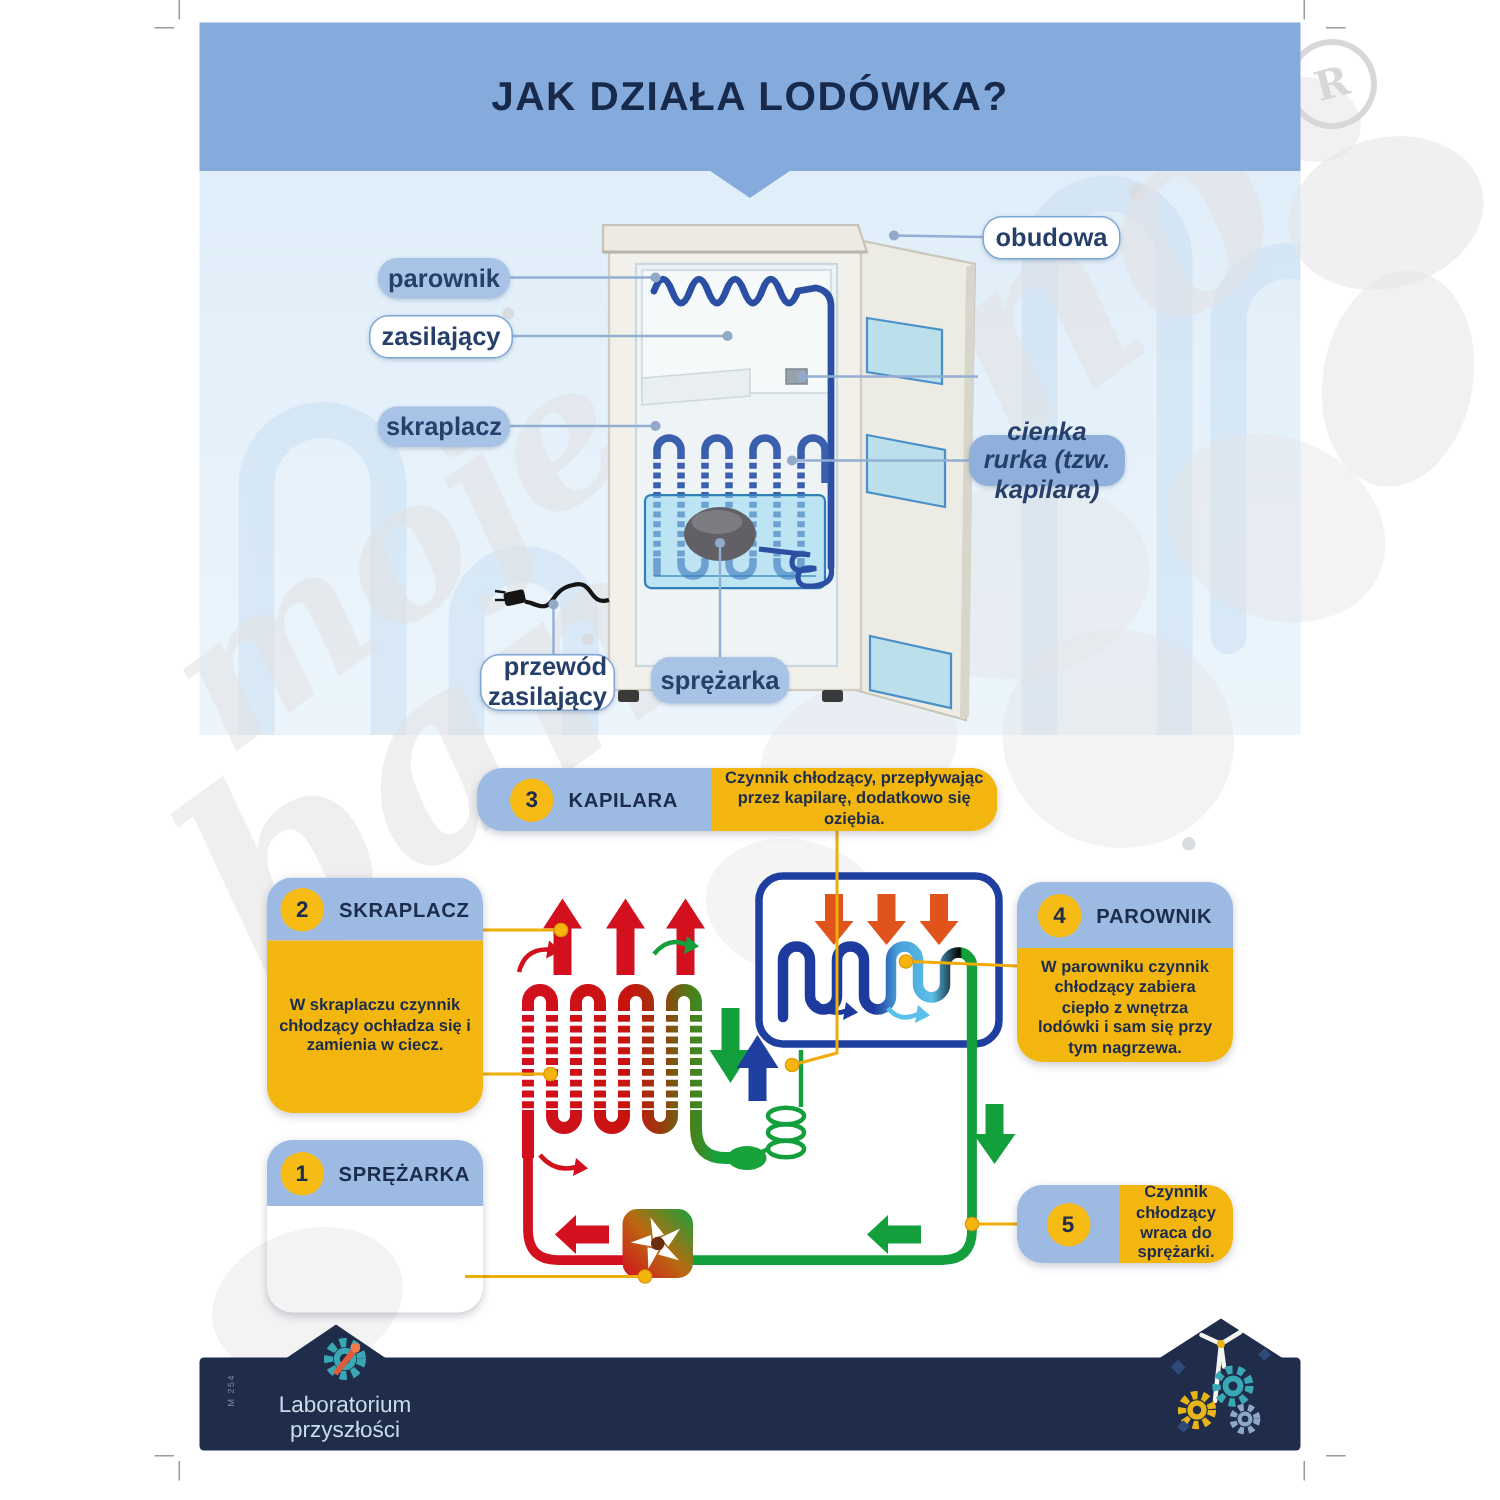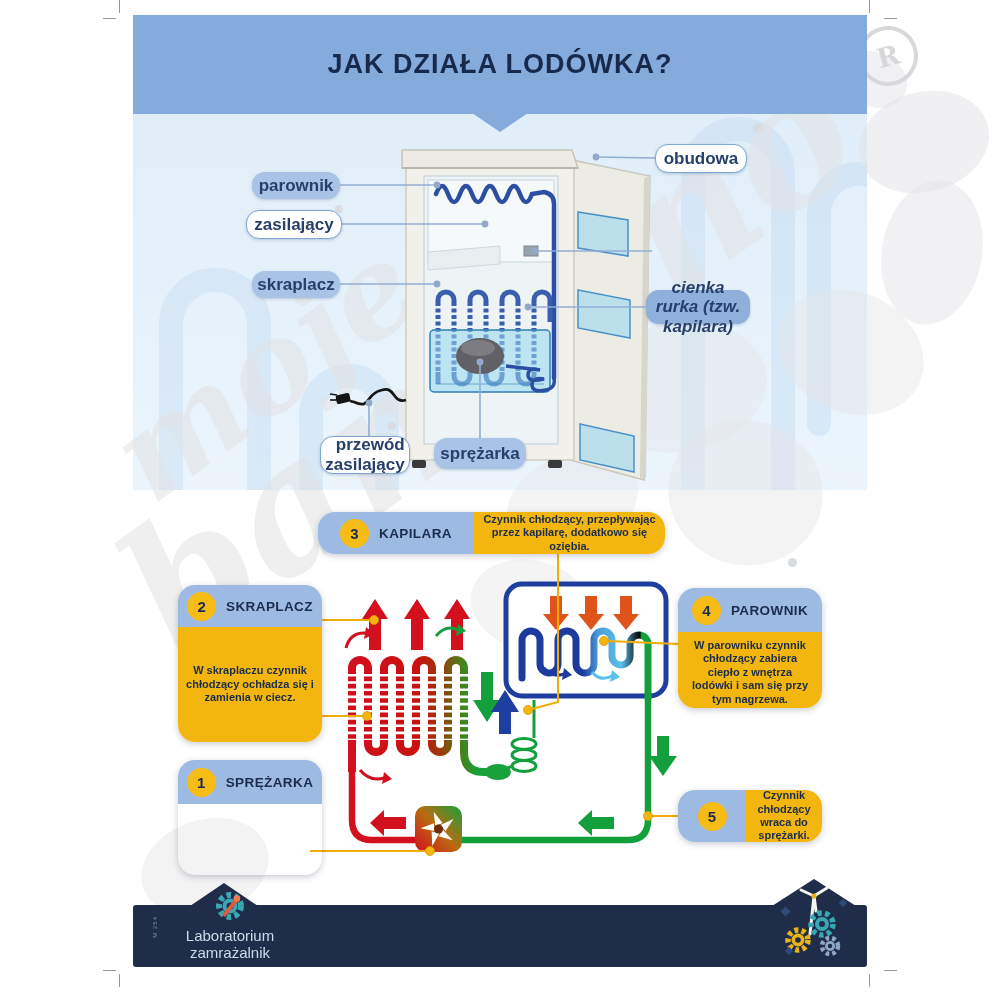--- a/index.html
+++ b/index.html
@@ -366,21 +366,21 @@
 
   <div class="logo">
     <svg width="40" height="36" viewBox="0 0 40 36">
       <circle cx="20" cy="18" r="11" fill="none" stroke="#3aa7b5" stroke-width="6" stroke-dasharray="4.5 3.5"></circle>
       <circle cx="20" cy="18" r="7.5" fill="#3aa7b5"></circle>
       <circle cx="20" cy="18" r="3.5" fill="#1f2d4a"></circle>
       <path d="M12,27 L26,9 L29,12 L15,29 Z" fill="#e05a3a"></path>
       <circle cx="27" cy="10.5" r="3.2" fill="#f07a4a"></circle>
     </svg>
     <div class="t">Laboratorium</div>
-    <div class="t">zamrażalnik</div>
+    <div class="t">przyszłości</div>
   </div>
 
   <div class="sidecode">M 254</div>
 
   <svg class="abs" style="left:778px;top:884px;z-index:4;" width="76" height="78" viewBox="0 0 76 78">
     <g stroke="#f5f5f0" stroke-width="3" stroke-linecap="round">
       <line x1="36" y1="12" x2="32" y2="50"></line>
       <line x1="36" y1="12" x2="49" y2="4"></line>
       <line x1="36" y1="12" x2="23" y2="6"></line>
       <line x1="36" y1="12" x2="38" y2="27"></line>

